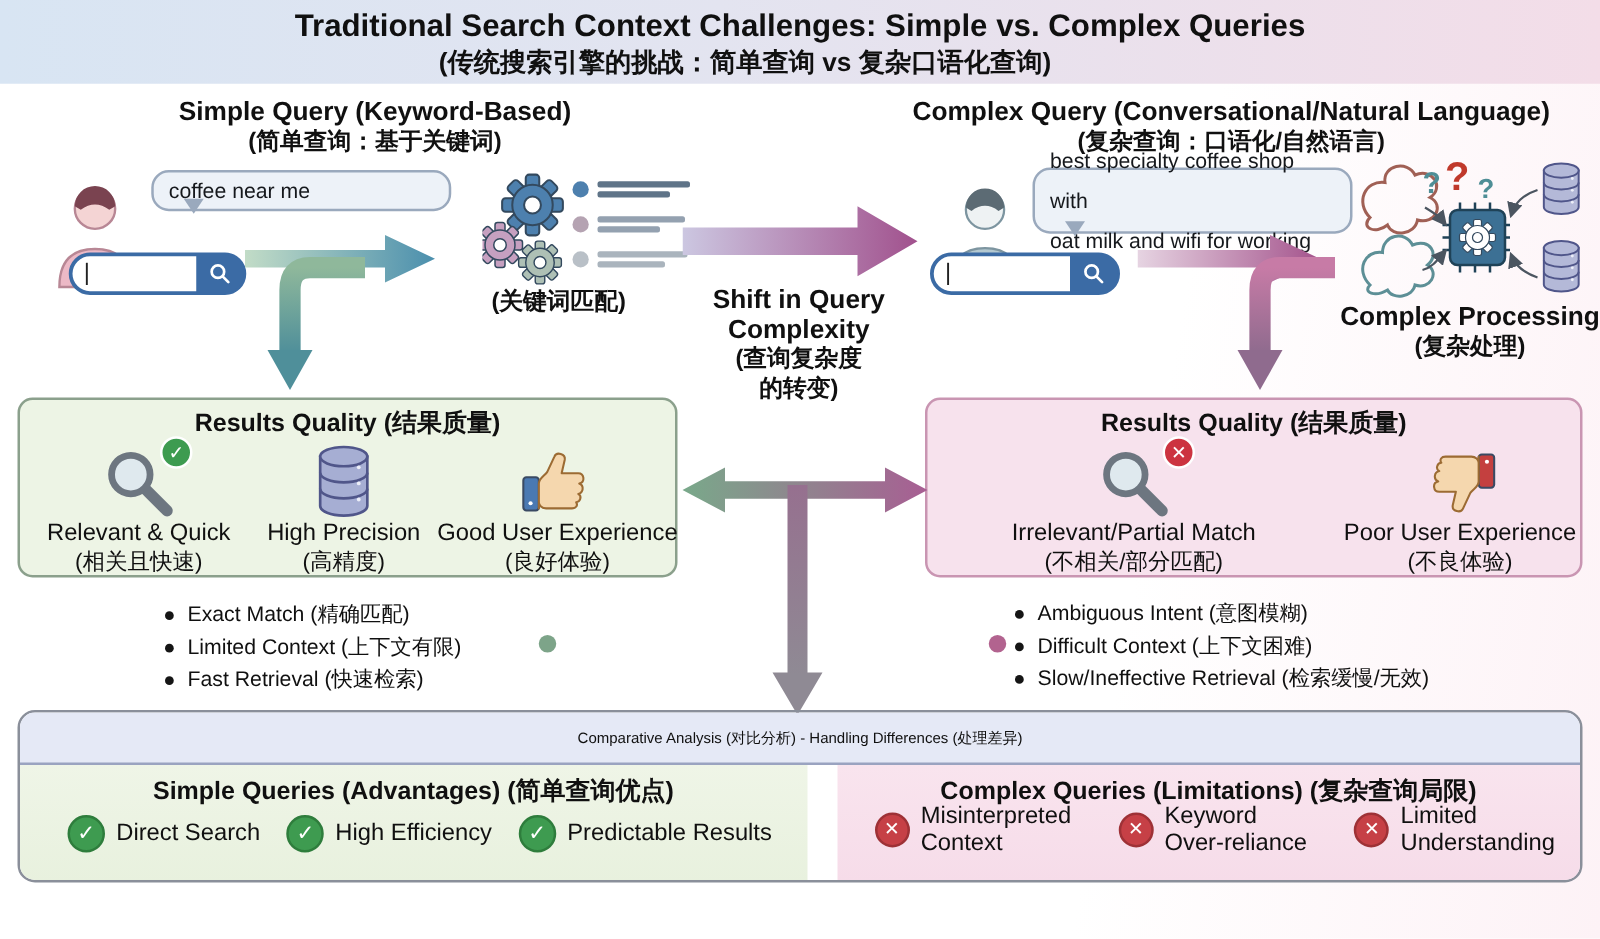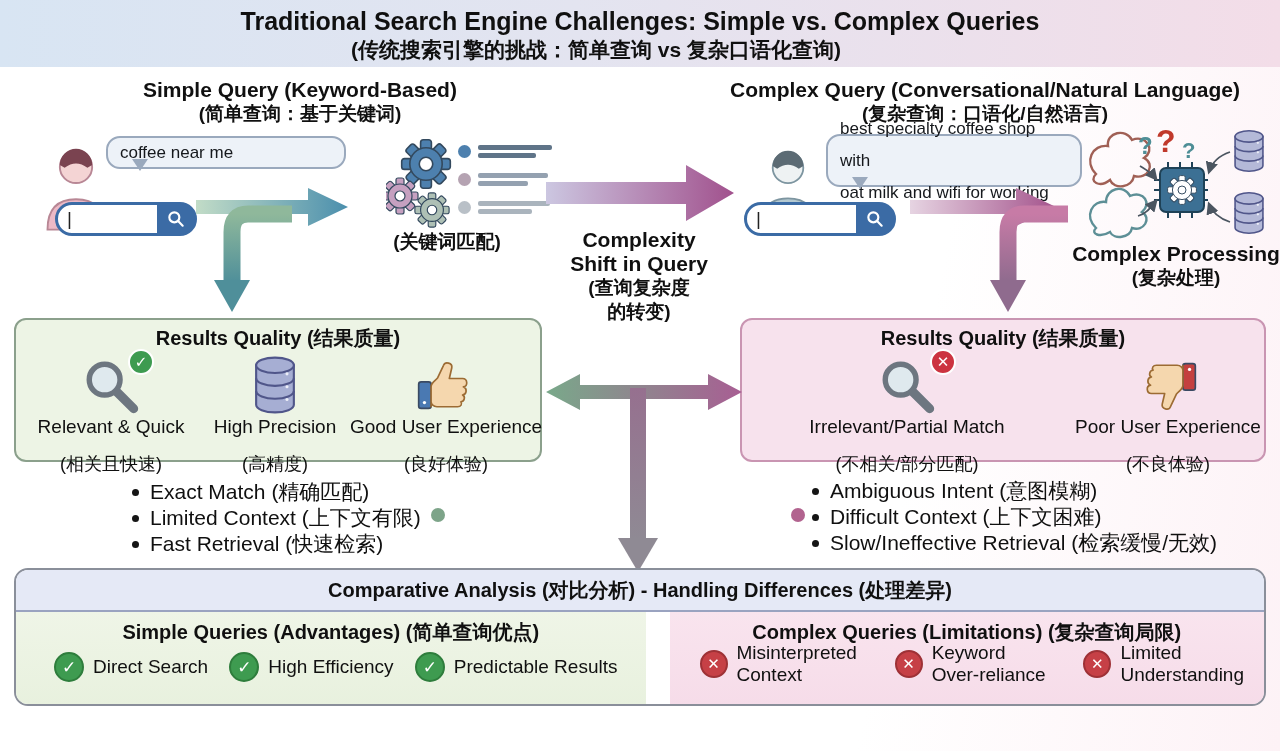--- a/index.html
+++ b/index.html
@@ -26,37 +26,37 @@
   .caption1{font-size:21px;font-weight:bold;line-height:24px;}
   .caption2{font-size:19px;font-weight:bold;line-height:24px;}
   
   .resbox{width:528px;height:144px;border-radius:12px;box-sizing:border-box;}
   .resbox.green{background:#edf4e5;border:2px solid #8ba08c;}
   .resbox.pink{background:#f7e2ed;border:2px solid #c995b2;}
   .restitle{position:absolute;left:0;top:5px;width:100%;font-size:20px;font-weight:bold;text-align:center;}
   .rescol{position:absolute;top:33px;text-align:center;}
   .resicon{height:62px;display:flex;align-items:flex-end;justify-content:center;}
   .reslab{font-size:19px;line-height:23px;white-space:nowrap;}
-  .reszh{font-size:18px;line-height:22px;white-space:nowrap;margin-top:15px;}
+  .reszh{font-size:18px;line-height:22px;white-space:nowrap;}
   .badge{position:absolute;width:26px;height:26px;border-radius:50%;display:flex;align-items:center;justify-content:center;
     color:#fff;font-size:15px;font-weight:bold;border:2px solid #fff;box-sizing:border-box;}
   .badge.ok{background:#3d9b50;}
   .badge.bad{background:#cc3340;}
   
-  .bul{font-size:21px;line-height:26px;white-space:nowrap;display:flex;align-items:center;}
+  .bul{font-size:17px;line-height:26px;white-space:nowrap;display:flex;align-items:center;}
   .bul .dot{display:inline-block;width:7px;height:7px;border-radius:50%;background:#151515;margin-right:11px;flex:none;}
   
   .lrow{display:flex;align-items:center;margin-bottom:9px;}
   .ldot{width:13px;height:13px;border-radius:50%;margin-right:7px;flex:none;}
   .lbars div{height:5px;border-radius:2px;margin:3px 0;}
   
   .compare{left:14px;top:568px;width:1252px;height:138px;border:2px solid #8a8f9a;border-radius:14px;
     overflow:hidden;box-sizing:border-box;}
   .comphead{height:40px;background:#e5e9f6;border-bottom:2px solid #9aa3c0;display:flex;align-items:center;justify-content:center;
-    font-size:20px;font-weight:bold;}
+    font-size:12px;font-weight:normal;}
   .compbody{display:flex;height:94px;}
   .comphalf{width:50%;position:relative;}
   .comphalf.g{background:linear-gradient(180deg,#eff5e7,#e8f1de);padding-left:35px;}
   .comphalf.p{background:linear-gradient(180deg,#f9e4ee,#f6dce9);margin-left:24px;}
   .comptitle{position:absolute;top:7px;left:0;width:100%;text-align:center;font-size:20px;font-weight:bold;}
   .advrow{position:absolute;top:40px;left:38px;right:28px;display:flex;justify-content:space-between;align-items:center;}
   .advitem{display:flex;align-items:center;font-size:19px;}
   .ok-circle{width:30px;height:30px;border-radius:50%;background:#3e9b50;border:2px solid #2e7d3c;color:#fff;
     display:flex;align-items:center;justify-content:center;font-size:17px;font-weight:bold;margin-right:9px;box-sizing:border-box;flex:none;}
   .limrow{position:absolute;top:30px;left:30px;right:20px;display:flex;justify-content:space-between;align-items:center;}
@@ -147,40 +147,40 @@
           <stop offset="1" stop-color="#8b8f98"></stop>
       </linearGradient>
       <linearGradient id="gConR" x1="0" y1="0" x2="1" y2="0">
         <stop offset="0" stop-color="#8b8f98"></stop>
           <stop offset="1" stop-color="#b2638f"></stop>
       </linearGradient>
     </defs>
   </svg>
 
   <div class="abs banner">
-    <div class="abs t1 ctr">Traditional Search Engine Challenges: Simple vs. Complex Queries</div>
+    <div class="abs t1 ctr">Traditional Search Context Challenges: Simple vs. Complex Queries</div>
     <div class="abs t2 ctr">(传统搜索引擎的挑战：简单查询 vs 复杂口语化查询)</div>
   </div>
 
   <div class="abs ctr" style="left:60px;top:78px;width:480px;">
     <div class="h-en">Simple Query (Keyword-Based)</div>
     <div class="h-zh">(简单查询：基于关键词)</div>
   </div>
   <div class="abs ctr" style="left:695px;top:78px;width:580px;">
     <div class="h-en">Complex Query (Conversational/Natural Language)</div>
     <div class="h-zh">(复杂查询：口语化/自然语言)</div>
   </div>
 
   <svg class="abs" style="left:38px;top:136px;" width="76" height="96" viewBox="0 0 80 100">
     <path d="M10,98 q0,-32 30,-32 q30,0 30,32 z" fill="#ecb9c6" stroke="#b88795" stroke-width="2"></path>
     <circle cx="40" cy="32" r="17" fill="#f4d4d4" stroke="#b88795" stroke-width="2"></circle>
     <path d="M23,30 a17,17 0 0 1 34,0 l-5,3 q-12,-9 -24,0 z" fill="#7a4350"></path>
   </svg>
 
-  <div class="abs bubble" style="left:106px;top:136px;width:240px;height:33px;">
+  <div class="abs bubble" style="left:121px;top:136px;width:240px;height:33px;">
     <span>coffee near me</span>
   </div>
 
   <div class="abs pill" style="left:55px;top:202px;width:142px;">
     <span class="caret">|</span>
     <div class="btn">
       <svg width="20" height="20" viewBox="0 0 24 24">
         <circle cx="10" cy="10" r="6" fill="none" stroke="#fff" stroke-width="2.6"></circle>
         <line x1="14.5" y1="14.5" x2="20" y2="20" stroke="#fff" stroke-width="2.6" stroke-linecap="round"></line>
       </svg>
@@ -227,22 +227,22 @@
 
   <svg class="abs" style="left:208px;top:198px;" width="96" height="122" viewBox="0 0 96 122">
     <path d="M84,16 H40 Q24,16 24,34 V84" fill="none" stroke="url(#gElbowT)" stroke-width="17"></path>
     <polygon points="6,82 42,82 24,114" fill="#4f8f9a"></polygon>
   </svg>
 
   <svg class="abs" style="left:546px;top:162px;" width="192" height="62" viewBox="0 0 192 62">
     <polygon points="0,20 140,20 140,3 188,31 140,59 140,42 0,42" fill="url(#gPurple)"></polygon>
   </svg>
   <div class="abs ctr" style="left:539px;top:228px;width:200px;">
+    <div class="caption1">Shift in Query</div>
     <div class="caption1">Complexity</div>
-    <div class="caption1">Shift in Query</div>
     <div class="caption2">(查询复杂度</div>
     <div class="caption2">的转变)</div>
   </div>
 
   <svg class="abs" style="left:752px;top:138px;" width="72" height="92" viewBox="0 0 80 100">
     <path d="M10,98 q0,-32 30,-32 q30,0 30,32 z" fill="#b4c9d1" stroke="#7d95a0" stroke-width="2"></path>
     <circle cx="40" cy="32" r="17" fill="#eef2f3" stroke="#7d95a0" stroke-width="2"></circle>
     <path d="M23,30 a17,17 0 0 1 34,0 l-5,3 q-12,-9 -24,0 z" fill="#5c6b74"></path>
   </svg>
 

